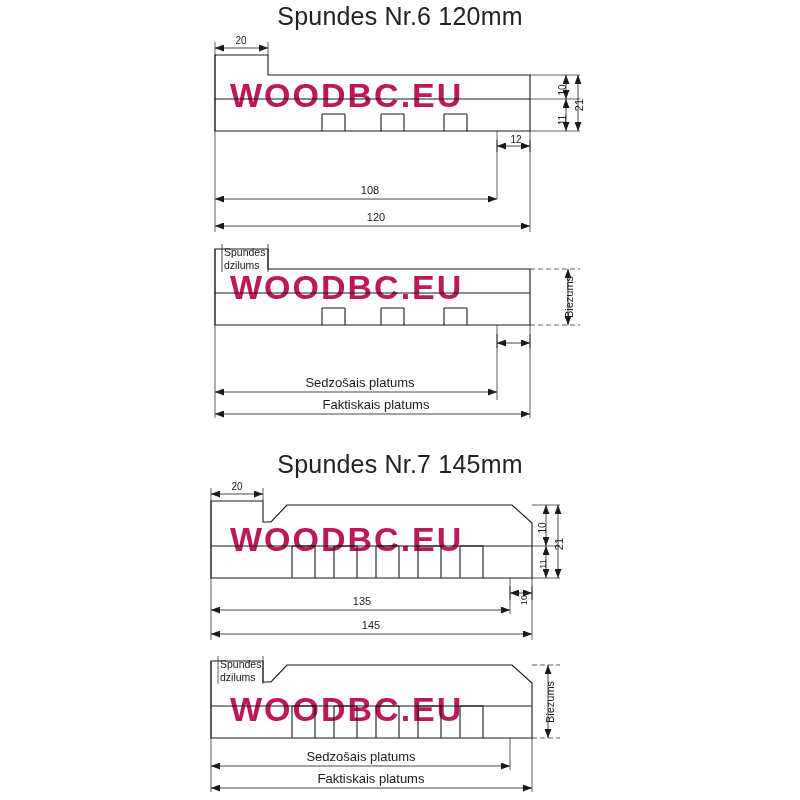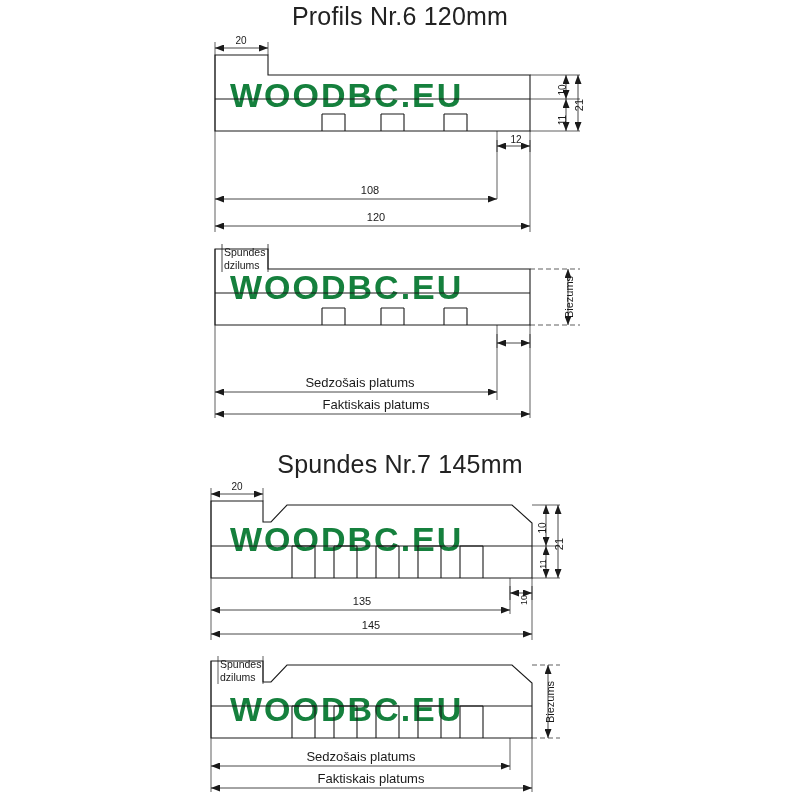--- a/index.html
+++ b/index.html
@@ -22,38 +22,38 @@
     letter-spacing:0.2px;
     color:#222;
   }
   #title-1{top:2px;}
   #title-2{top:450px;}
 
   svg{position:absolute;left:0;top:0;width:800px;height:800px;}
 
   .wm{
     position:absolute;
-    color:#15803d;
+    color:#be185d;
     font-size:34px;
     font-weight:700;
     letter-spacing:2px;
     user-select:none;
     white-space:nowrap;
   }
   #wm-1{left:230px;top:76px;}
   #wm-2{left:230px;top:268px;}
   #wm-3{left:230px;top:520px;}
   #wm-4{left:230px;top:690px;}
 </style>
 </head>
 <body>
 
 <div class="page">
 
-  <div class="title" id="title-1">Profils Nr.6 120mm</div>
+  <div class="title" id="title-1">Spundes Nr.6 120mm</div>
   <div class="title" id="title-2">Spundes Nr.7 145mm</div>
 
   <div class="wm" id="wm-1">WOODBC.EU</div>
   <div class="wm" id="wm-2">WOODBC.EU</div>
   <div class="wm" id="wm-3">WOODBC.EU</div>
   <div class="wm" id="wm-4">WOODBC.EU</div>
 
   <svg viewBox="0 0 800 800">
     <defs>
       <marker id="arrL" markerWidth="9" markerHeight="7" refX="0" refY="3.5" orient="auto" markerUnits="userSpaceOnUse">

